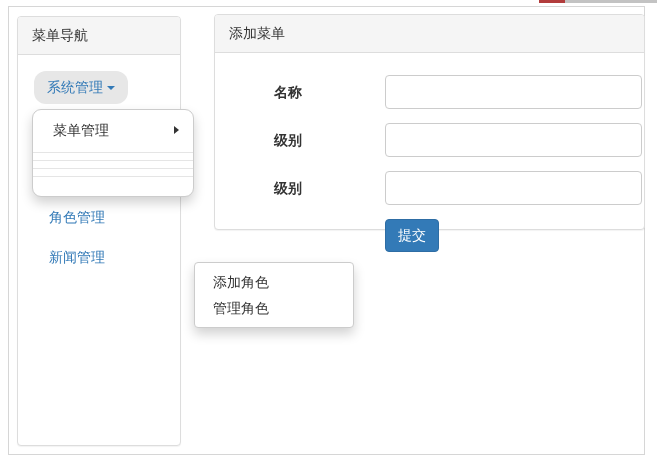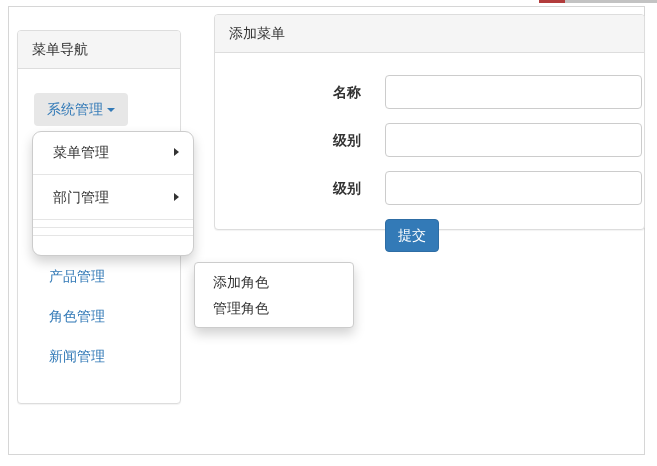--- a/index.html
+++ b/index.html
@@ -15,24 +15,24 @@
   .page { position:absolute; left:8px; top:6px; width:637px; height:449px;
           background:#fff; border:1px solid #d6d6d6; }
 
   
   .panel { position:absolute; background:#fff; border:1px solid #ddd; border-radius:4px;
            box-shadow:0 1px 1px rgba(0,0,0,.05); }
   .panel-heading { background:#f5f5f5; border-bottom:1px solid #ddd;
                    border-radius:3px 3px 0 0; padding:10px 14px; line-height:17px; color:#333; }
 
   
-  .sidebar-panel { left:8px; top:23px; width:164px; height:374px; }
+  .sidebar-panel { left:8px; top:9px; width:164px; height:430px; }
 
-  .menu-toggle { display:inline-block; margin:24px 0 0 16px; padding:8px 13px;
-                 background:#e7e7e7; border-radius:4px; color:#337ab7; cursor:pointer;
+  .menu-toggle { display:inline-block; margin:16px 0 0 16px; padding:8px 13px;
+                 background:#e7e7e7; border-radius:12px; color:#337ab7; cursor:pointer;
                  line-height:17px; }
   .caret-down { display:inline-block; margin-left:4px; vertical-align:middle;
                 width:0; height:0; border-left:4px solid transparent;
                 border-right:4px solid transparent; border-top:4px dashed #337ab7; }
 
   .dropdown { position:relative; margin:5px 0 0 14px; width:162px; background:#fff;
               border:1px solid #ccc; border-radius:9px;
               box-shadow:0 6px 12px rgba(0,0,0,.18); padding:5px 0 12px 0; z-index:5; }
   .dropdown-item { position:relative; padding:5px 20px; line-height:20px; color:#333;
                    cursor:pointer; white-space:nowrap; }
@@ -50,21 +50,21 @@
   .submenu { position:absolute; left:185px; top:255px; width:160px; background:#fff;
              border:1px solid #ccc; border-radius:4px; padding:6px 0;
              box-shadow:0 6px 12px rgba(0,0,0,.18); z-index:10; }
   .submenu-item { display:block; padding:3px 18px; line-height:20px; color:#333;
                   cursor:pointer; white-space:nowrap; }
 
   
   .main-panel { left:205px; top:7px; width:431px; height:216px; }
   .form-area { padding-top:22px; }
   .form-row { display:flex; margin-bottom:14px; }
-  .form-label { width:170px; text-align:right; padding:7px 24px 0 0;
+  .form-label { width:170px; text-align:center; padding:7px 24px 0 0;
                 font-weight:bold; color:#333; line-height:20px; }
   .form-input { flex:1; height:34px; margin-right:2px; border:1px solid #ccc;
                 border-radius:4px; padding:6px 12px; font-size:14px;
                 font-family:"Liberation Sans", sans-serif; color:#555; outline:none; }
   .submit-row { margin-left:170px; margin-top:5px; }
   .submit-btn { display:inline-block; padding:7px 12px; border-radius:4px;
                 font-size:14px; line-height:17px; color:#fff; cursor:pointer;
                 border:1px solid; font-family:"Liberation Sans", sans-serif; }
 </style>
 </head>
@@ -82,31 +82,26 @@
       <span class="menu-toggle">
         <span>系统管理</span><span class="caret-down"></span>
       </span>
 
       <div class="dropdown">
         <div class="dropdown-item">
           <span>菜单管理</span>
           <span class="caret-right"></span>
         </div>
         <div class="divider"></div>
-        <div class="dropdown-item">
-          <span>部门管理</span>
-          <span class="caret-right"></span>
-        </div>
         <div class="divider"></div>
         <div class="divider"></div>
         <div class="divider"></div>
       </div>
 
       <div class="side-links">
-        <a class="side-link">产品管理</a>
         <a class="side-link">角色管理</a>
         <a class="side-link">新闻管理</a>
       </div>
     </div>
   </div>
 
   <div class="submenu">
     <a class="submenu-item">添加角色</a>
     <a class="submenu-item">管理角色</a>
   </div>

